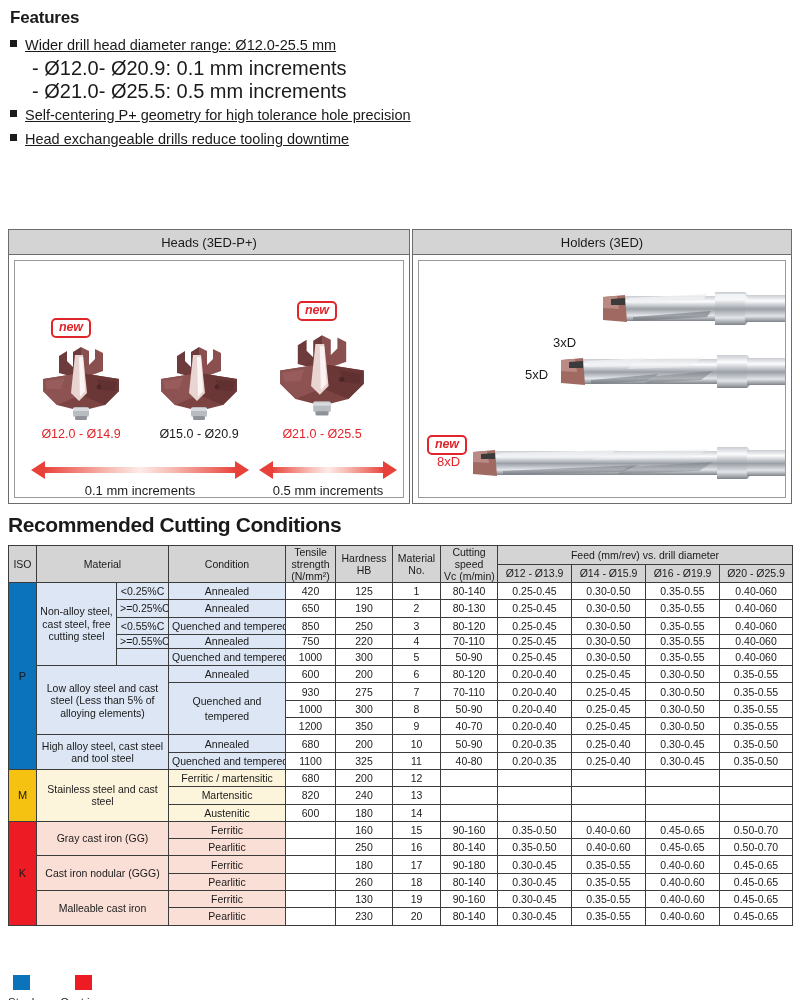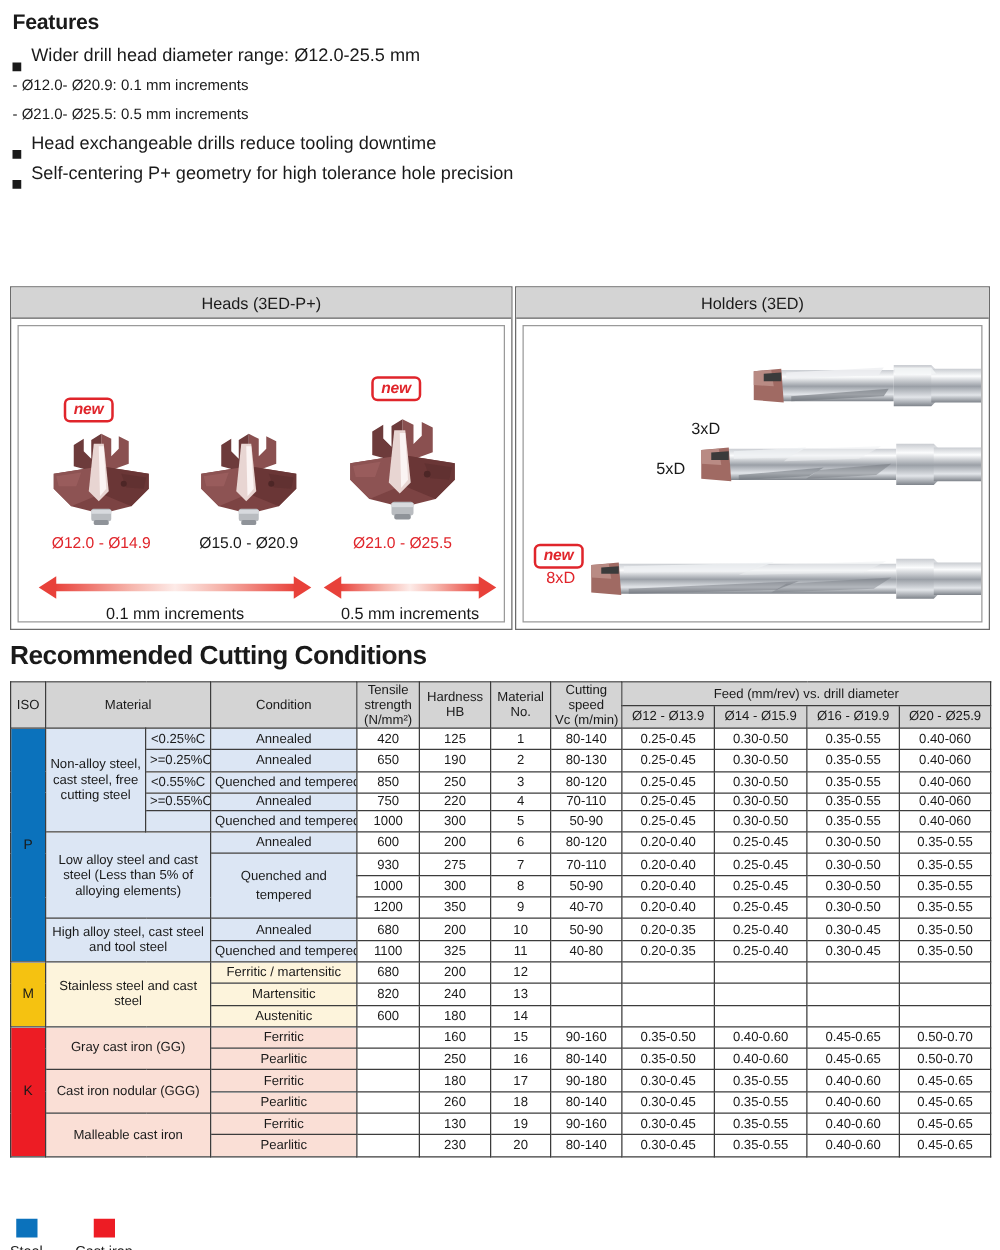--- a/index.html
+++ b/index.html
@@ -12,26 +12,26 @@
     position:relative;
     overflow:hidden;
   }
 
   
   .features-title{
     position:absolute; left:10px; top:8px;
     font-size:17px; font-weight:bold; letter-spacing:-0.2px;
   }
   .feat-list{ position:absolute; left:10px; top:33px; width:780px; }
-  .feat-row{ display:flex; align-items:flex-end; height:24px; }
+  .feat-row{ display:flex; align-items:flex-start; height:24px;text-decoration:underline; }
   .feat-bullet{
     width:7px;height:7px;background:#1a1a1a;margin-top:7px;margin-right:8px;flex:none;
   }
   .feat-text{ font-size:14.5px; line-height:24px; }
-  .feat-sub{ font-size:12px; line-height:23px; }
+  .feat-sub{ margin-left:22px; font-size:20px; line-height:23px; }
 
   
   .panels{ position:absolute; left:8px; top:229px; width:725px; height:275px; }
   .panel{
     position:absolute; top:0; border:1px solid #6b6b6b; background:#fff;
   }
   .panel.left{ left:0; width:402px; height:275px; }
   .panel.right{ left:404px; width:380px; height:275px; }
   .panel-head{
     height:25px; line-height:25px; text-align:center;
@@ -131,25 +131,25 @@
 <div class="features-title">Features</div>
 <div class="feat-list">
     <div class="feat-row">
       <span class="feat-bullet"></span>
       <span class="feat-text">Wider drill head diameter range: Ø12.0-25.5 mm</span>
     </div>
     <div class="feat-sub">- Ø12.0- Ø20.9: 0.1 mm increments</div>
     <div class="feat-sub">- Ø21.0- Ø25.5: 0.5 mm increments</div>
     <div class="feat-row">
       <span class="feat-bullet"></span>
-      <span class="feat-text">Head exchangeable drills reduce tooling downtime</span>
+      <span class="feat-text">Self-centering P+ geometry for high tolerance hole precision</span>
     </div>
     <div class="feat-row">
       <span class="feat-bullet"></span>
-      <span class="feat-text">Self-centering P+ geometry for high tolerance hole precision</span>
+      <span class="feat-text">Head exchangeable drills reduce tooling downtime</span>
     </div>
   </div>
 
 <div class="panels">
 
   <div class="panel left">
     <div class="panel-head">Heads (3ED-P+)</div>
     <div class="panel-body">
       <div class="inner-frame"></div>
 

